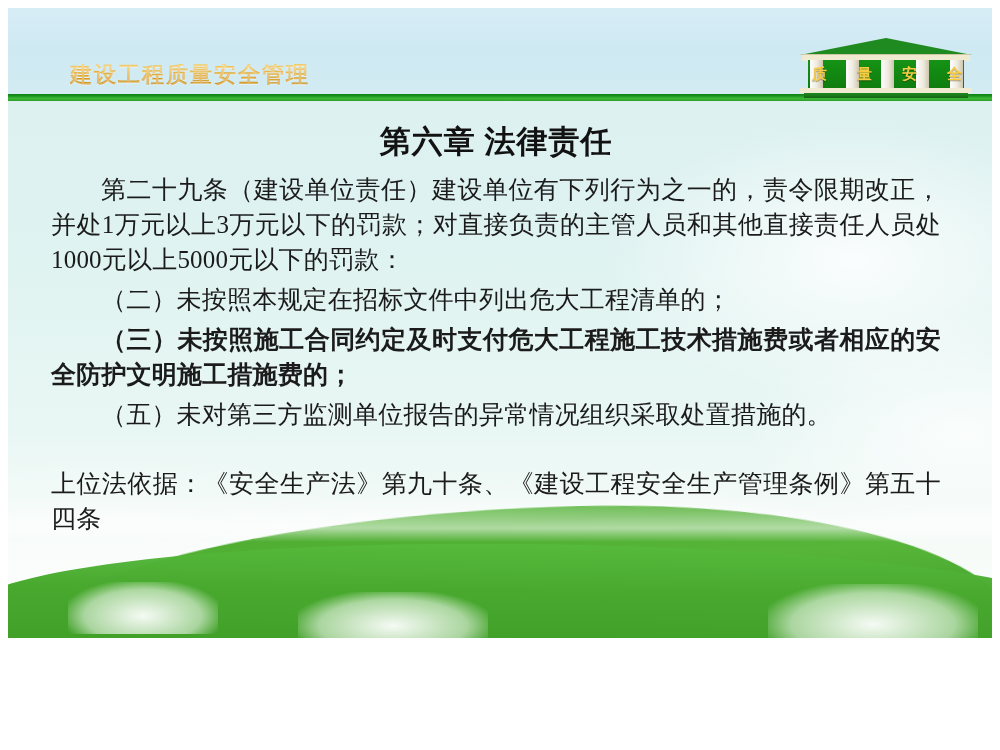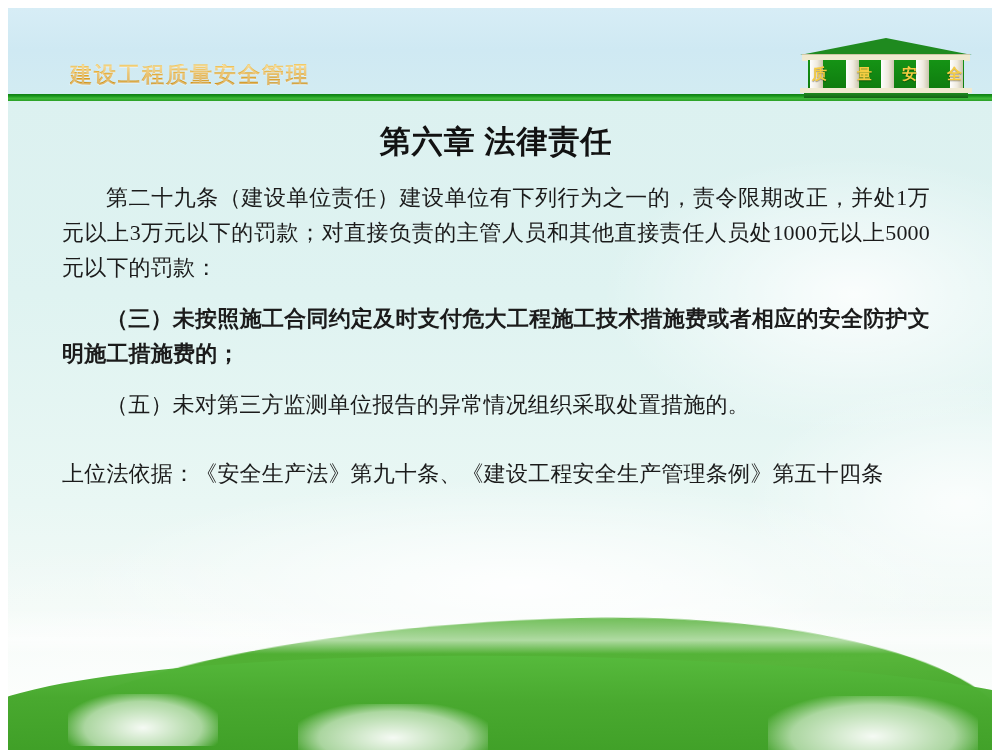--- a/index.html
+++ b/index.html
@@ -21,21 +21,21 @@
     width: 1000px;
     height: 750px;
     box-sizing: border-box;
     padding: 8px 8px 0 8px;
     background: #ffffff;
     overflow: hidden;
   }
   .slide-inner {
     position: relative;
     width: 984px;
-    height: 742px;
+    height: 630px;
     overflow: hidden;
     background: #c2410c;
   }
 
   
   .bg-sky {
     position: absolute;
     left: 0; top: 0; right: 0;
     height: 92px;
     background: linear-gradient(180deg, #d7edf6 0%, #cfe9f3 45%, #d3ecf2 100%);
@@ -203,26 +203,26 @@
     font-family: "Liberation Serif", "DejaVu Serif", serif;
     font-weight: bold;
     font-size: 31px;
     line-height: 44px;
     color: #121212;
     letter-spacing: 1px;
     margin: 12px 0 8px 0;
   }
   .para {
     font-family: "Liberation Serif", "DejaVu Serif", serif;
-    font-size: 22px;
+    font-size: 25px;
     line-height: 35px;
     color: #1b1b1b;
     text-align: justify;
     text-justify: inter-ideograph;
-    margin: 16px;
+    margin: 5px;
     letter-spacing: 0.2px;
   }
   .para.lead { text-indent: 2em; }
   .para.item { text-indent: 2em; }
   .para.item.bold { font-weight: bold; }
   .para.basis { margin-top: 34px; }
   .basis-label { font-weight: normal; }
 </style>
 </head>
 <body>
@@ -267,20 +267,21 @@
       </div>
     </div>
 
     <div class="content">
 
       <h1 class="slide-title">第六章  法律责任</h1>
 
       <p class="para lead">第二十九条（建设单位责任）建设单位有下列行为之一的，责令限期改正，并处1万元以上3万元以下的罚款；对直接负责的主管人员和其他直接责任人员处1000元以上5000元以下的罚款：</p>
 
 
+      <p class="para item">（二）未按照本规定在招标文件中列出危大工程清单的；</p>
 
       <p class="para item bold">（三）未按照施工合同约定及时支付危大工程施工技术措施费或者相应的安全防护文明施工措施费的；</p>
 
 
       <p class="para item">（五）未对第三方监测单位报告的异常情况组织采取处置措施的。</p>
 
       <p class="para basis">
         <span class="basis-label">上位法依据：</span><span>《安全生产法》第九十条、《建设工程安全生产管理条例》第五十四条</span>
       </p>
 

